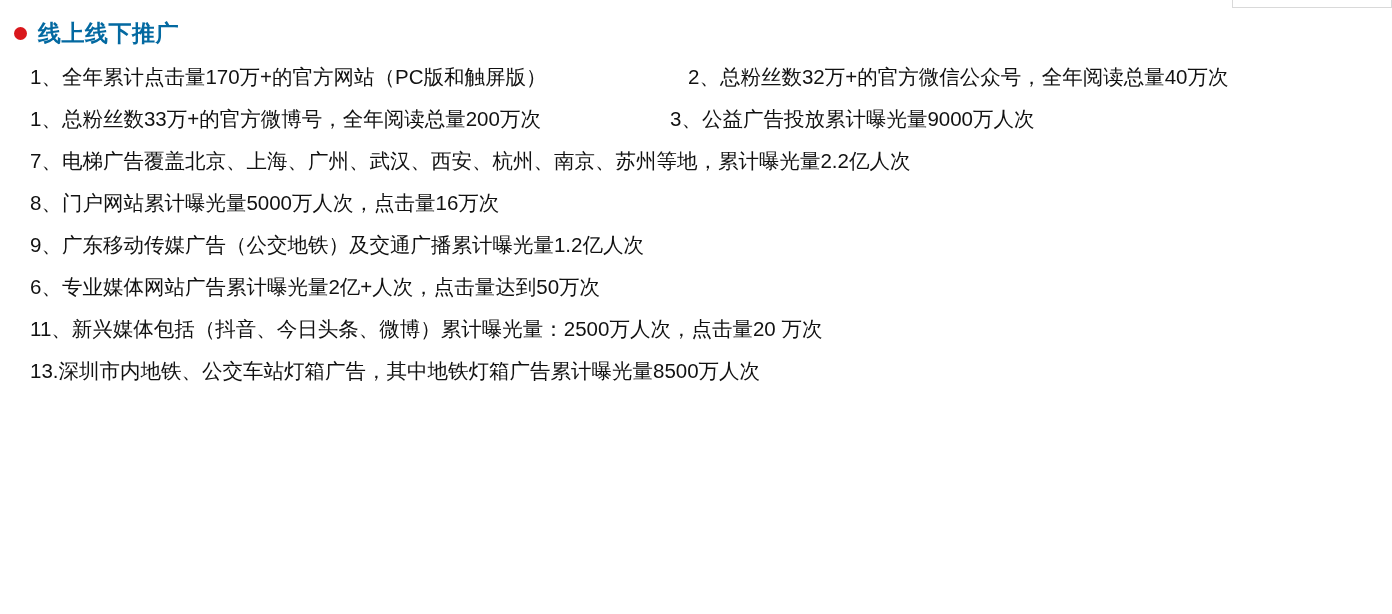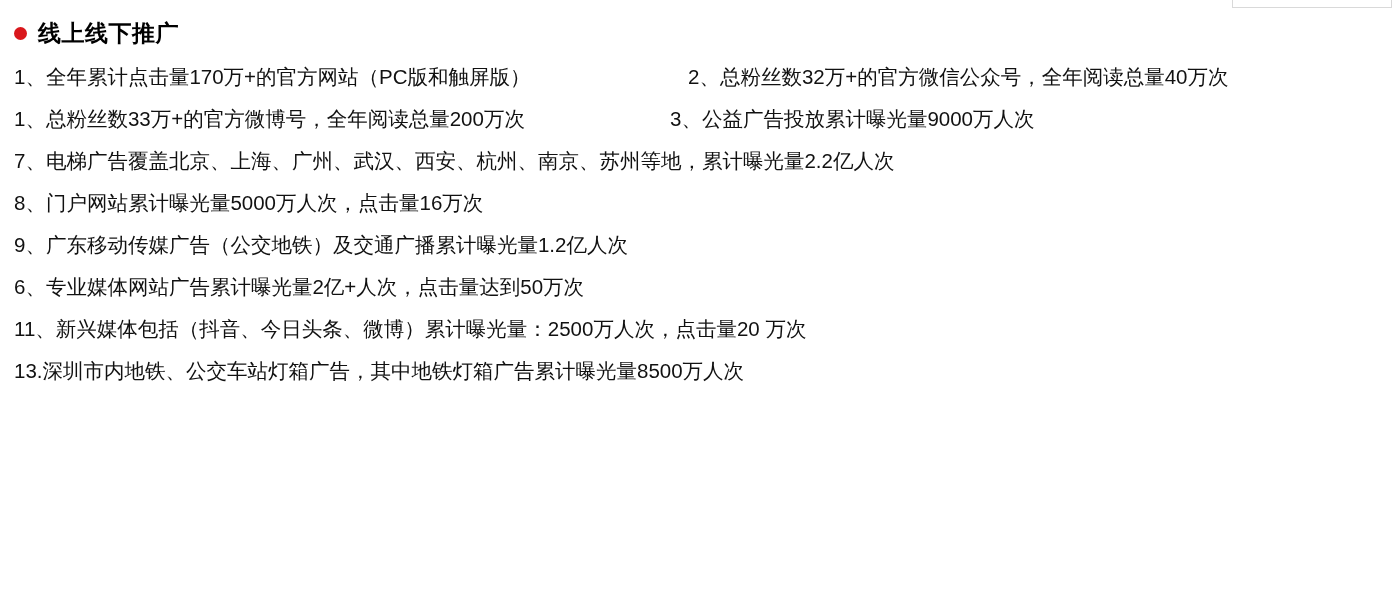--- a/index.html
+++ b/index.html
@@ -49,39 +49,39 @@
   .bullet-dot {
     width: 13px;
     height: 13px;
     border-radius: 50%;
     background: #d9171c;
     display: inline-block;
     margin-right: 11px;
     flex: 0 0 auto;
   }
   .heading-text {
-    color: #000000;
+    color: #0369a1;
     font-size: 23px;
     font-weight: bold;
     letter-spacing: 0.5px;
     white-space: nowrap;
   }
 
   .lines {
     margin: 0;
     padding: 0;
     list-style: none;
   }
   .line {
     height: 42px;
     line-height: 42px;
     font-size: 20.5px;
     color: #111111;
     white-space: nowrap;
-    padding-left: 14px;
+    padding-left: 30px;
     box-sizing: border-box;
     position: relative;
   }
   .line .col-a {
     display: inline-block;
   }
   .line .col-b {
     display: inline-block;
   }
   

